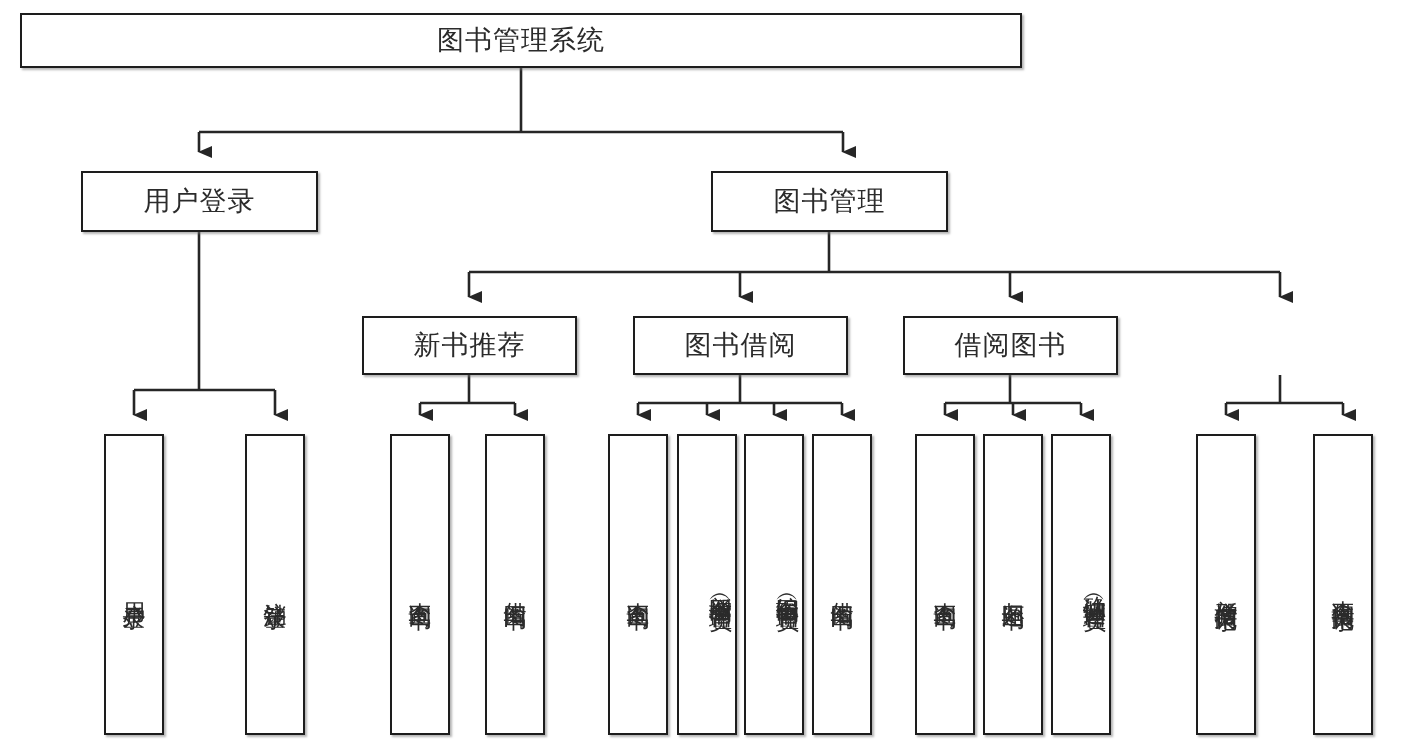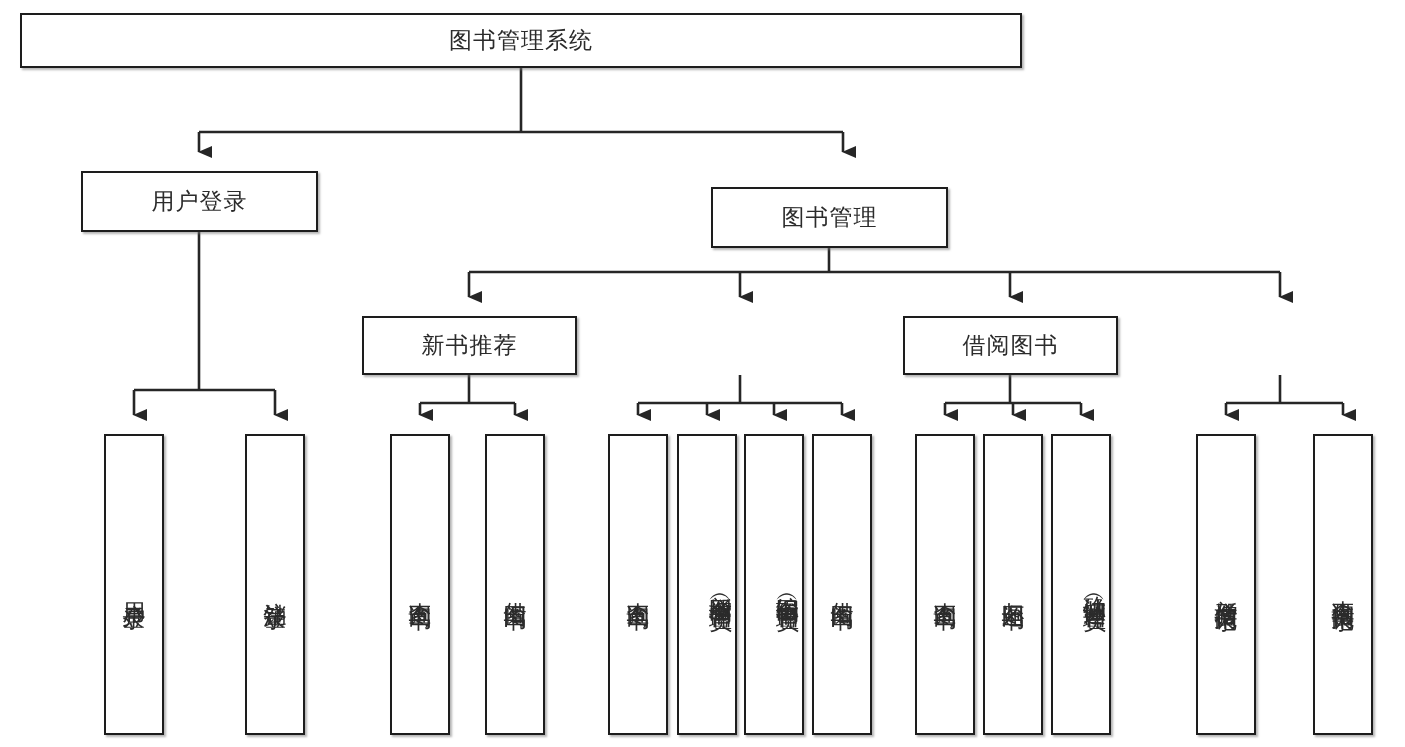--- a/index.html
+++ b/index.html
@@ -30,21 +30,21 @@
     background: #ffffff;
     border: 2.5px solid #1d1d1d;
     box-shadow: 2px 2px 2px rgba(120,120,120,0.55);
     display: flex;
     align-items: center;
     justify-content: center;
     color: #2b2b2b;
     letter-spacing: 1px;
   }
   .node.horiz {
-    font-size: 23px;
+    font-size: 27px;
     line-height: 1.2;
     white-space: nowrap;
   }
   .node.vert {
     writing-mode: vertical-rl;
     text-orientation: upright;
     font-size: 23px;
     line-height: 1.25;
     align-items: flex-start;
     justify-content: center;
@@ -119,26 +119,29 @@
     </g>
   </svg>
 
   <div class="node horiz" style="left:20px; top:13px; width:1002px; height:55px;">
     <span>图书管理系统</span>
   </div>
 
   <div class="node horiz" style="left:81px; top:171px; width:237px; height:61px;">
     <span>用户登录</span>
   </div>
-  <div class="node horiz" style="left:711px; top:171px; width:237px; height:61px;margin-top:16px;">
+  <div class="node horiz" style="left:711px; top:171px; width:237px; height:61px;">
     <span>图书管理</span>
   </div>
 
   <div class="node horiz" style="left:362px; top:316px; width:215px; height:59px;">
     <span>新书推荐</span>
+  </div>
+  <div class="node horiz" style="left:633px; top:316px; width:215px; height:59px;">
+    <span>图书借阅</span>
   </div>
   <div class="node horiz" style="left:903px; top:316px; width:215px; height:59px;">
     <span>借阅图书</span>
   </div>
 
   <div class="node vert" style="left:104px; top:434px; width:60px; height:301px; align-items:center;">
     <span>用户登录</span>
   </div>
   <div class="node vert" style="left:245px; top:434px; width:60px; height:301px; align-items:center;">
     <span>注销登录</span>

